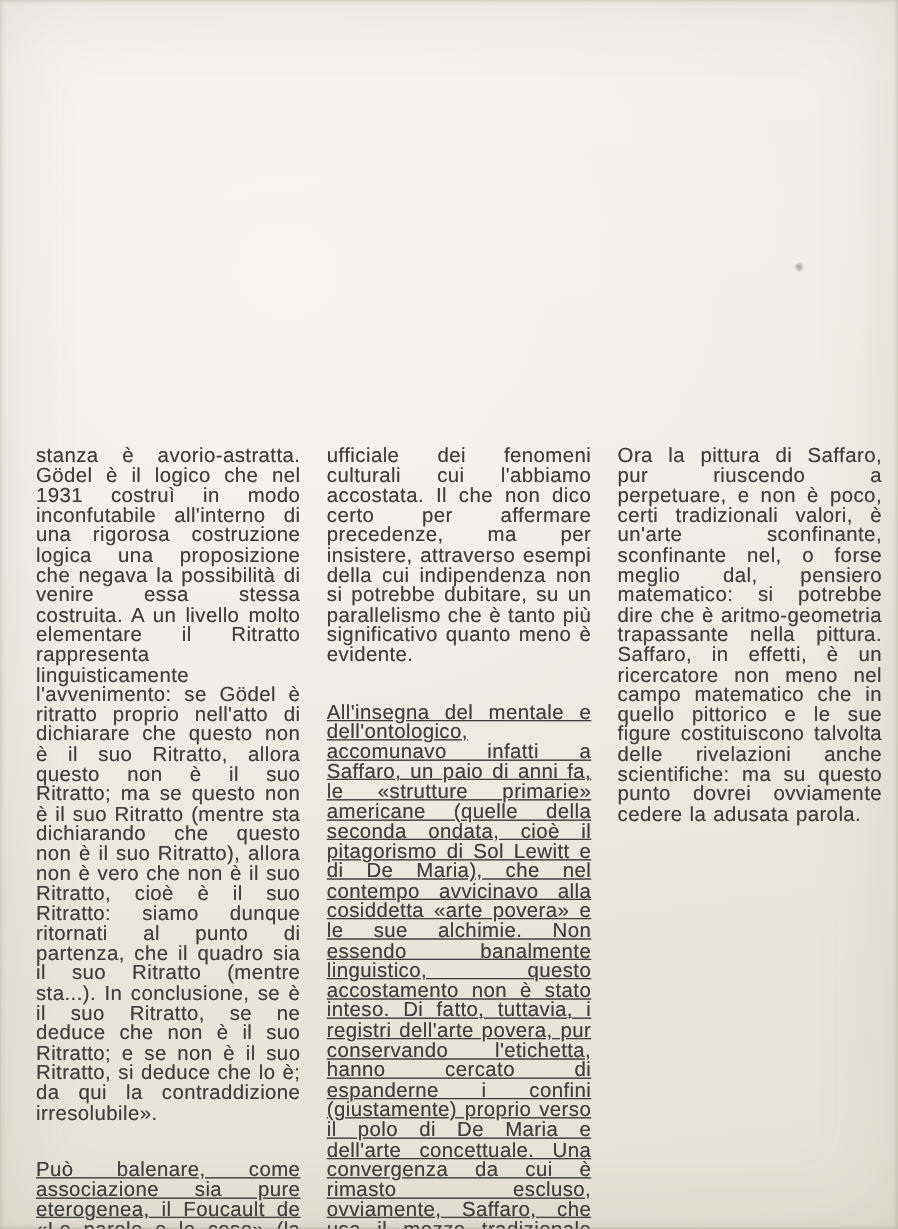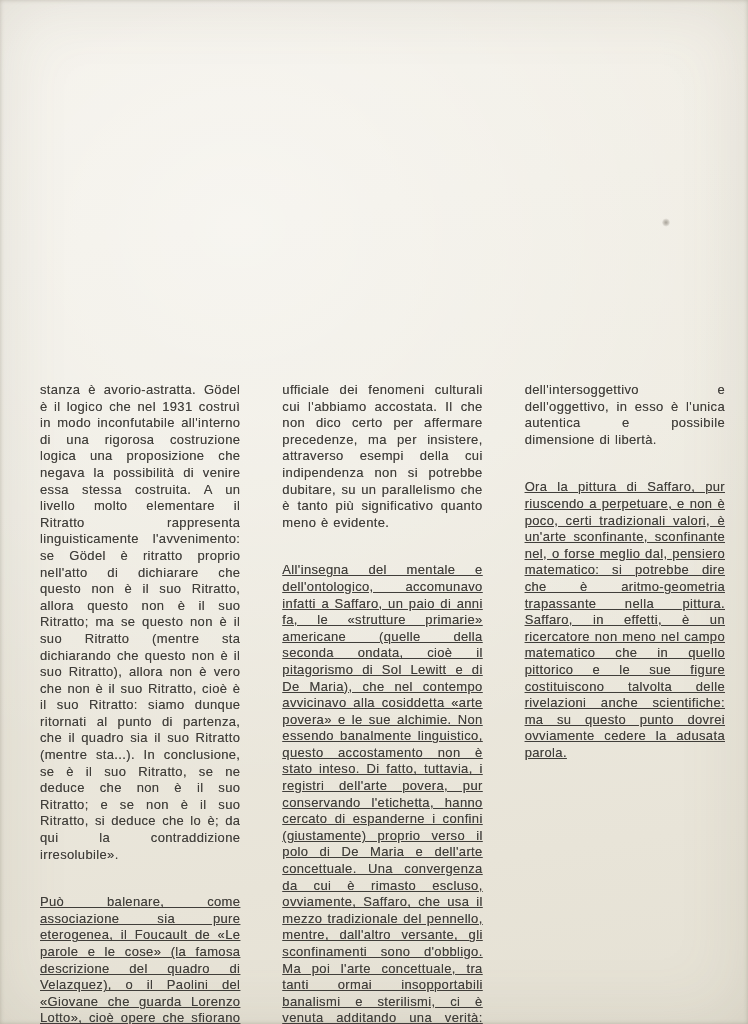--- a/index.html
+++ b/index.html
@@ -38,22 +38,22 @@
     top: 372px;
     width: 705px;
     display: flex;
     gap: 22px;
   }
   .col {
     flex: 1 1 0;
     min-width: 0;
   }
   .col p {
-    margin: 10px;
-    font-size: 13px;
+    margin: 0;
+    font-size: 17px;
     line-height: 16.6px;
     text-align: justify;
     color: #403e3a;
     letter-spacing: 0.35px;
     word-spacing: 0.8px;
     text-shadow: 0 0 0.4px rgba(64, 62, 58, 0.55);
     hyphens: auto;
     -webkit-hyphens: auto;
   }
   .col p + p {
@@ -69,17 +69,16 @@
   <main class="text-block">
     <section class="col">
       <p>stanza è avorio-astratta. Gödel è il logico che nel 1931 costruì in modo inconfutabile all'interno di una rigorosa costruzione logica una proposizione che negava la possibilità di venire essa stessa costruita. A un livello molto elementare il Ritratto rappresenta linguisticamente l'avvenimento: se Gödel è ritratto proprio nell'atto di dichiarare che questo non è il suo Ritratto, allora questo non è il suo Ritratto; ma se questo non è il suo Ritratto (mentre sta dichiarando che questo non è il suo Ritratto), allora non è vero che non è il suo Ritratto, cioè è il suo Ritratto: siamo dunque ritornati al punto di partenza, che il quadro sia il suo Ritratto (mentre sta...). In conclusione, se è il suo Ritratto, se ne deduce che non è il suo Ritratto; e se non è il suo Ritratto, si deduce che lo è; da qui la contraddizione irresolubile».</p>
       <p>Può balenare, come associazione sia pure eterogenea, il Foucault de «Le parole e le cose» (la famosa descrizione del quadro di Velazquez), o il Paolini del «Giovane che guarda Lorenzo Lotto», cioè opere che sfiorano un clima da «paradosso dell'infito». Tuttavia l'opera di Saffaro nel suo complesso (basti pensare al Ritratto di Husserl, del '63) viene prima, prima almeno dell'apparizione</p>
     </section>
     <section class="col">
       <p>ufficiale dei fenomeni culturali cui l'abbiamo accostata. Il che non dico certo per affermare precedenze, ma per insistere, attraverso esempi della cui indipendenza non si potrebbe dubitare, su un parallelismo che è tanto più significativo quanto meno è evidente.</p>
       <p>All'insegna del mentale e dell'ontologico, accomunavo infatti a Saffaro, un paio di anni fa, le «strutture primarie» americane (quelle della seconda ondata, cioè il pitagorismo di Sol Lewitt e di De Maria), che nel contempo avvicinavo alla cosiddetta «arte povera» e le sue alchimie. Non essendo banalmente linguistico, questo accostamento non è stato inteso. Di fatto, tuttavia, i registri dell'arte povera, pur conservando l'etichetta, hanno cercato di espanderne i confini (giustamente) proprio verso il polo di De Maria e dell'arte concettuale. Una convergenza da cui è rimasto escluso, ovviamente, Saffaro, che usa il mezzo tradizionale del pennello, mentre, dall'altro versante, gli sconfinamenti sono d'obbligo. Ma poi l'arte concettuale, tra tanti ormai insopportabili banalismi e sterilismi, ci è venuta additando una verità: che il più libero degli sconfinamenti è nel progetto e ancor meglio nel pensiero; il pensiero è l'autentico campo del soggettivo,</p>
     </section>
     <section class="col">
-      <p>dell'intersoggettivo e dell'oggettivo, in esso è l'unica autentica e possibile dimensione di libertà.</p>
       <p>Ora la pittura di Saffaro, pur riuscendo a perpetuare, e non è poco, certi tradizionali valori, è un'arte sconfinante, sconfinante nel, o forse meglio dal, pensiero matematico: si potrebbe dire che è aritmo-geometria trapassante nella pittura. Saffaro, in effetti, è un ricercatore non meno nel campo matematico che in quello pittorico e le sue figure costituiscono talvolta delle rivelazioni anche scientifiche: ma su questo punto dovrei ovviamente cedere la adusata parola.</p>
     </section>
   </main>
 </div>
 
 </body></html>

